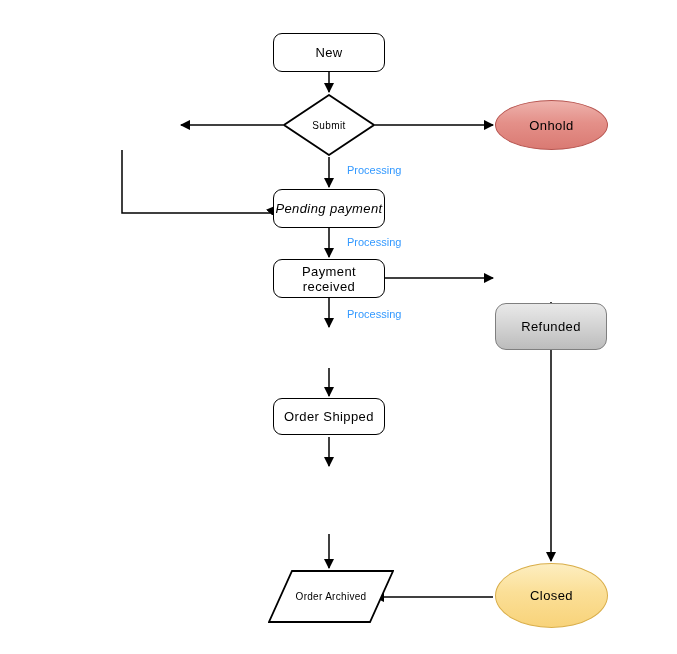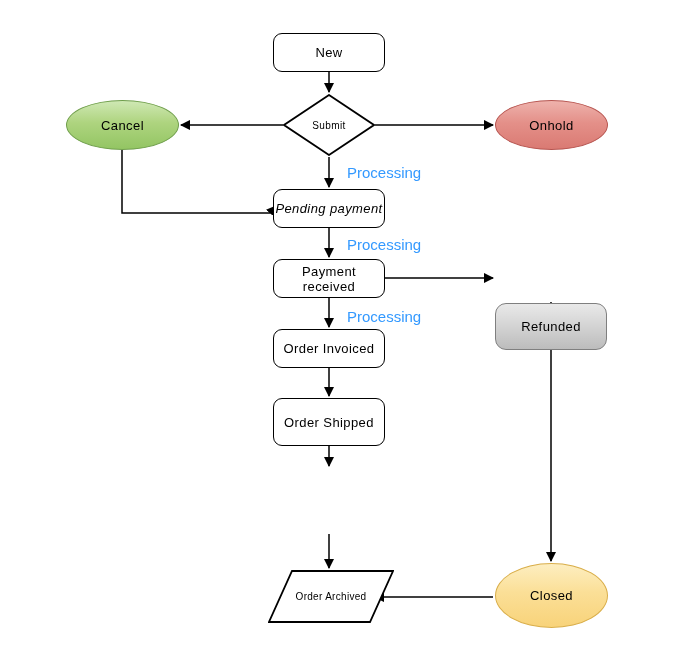--- a/index.html
+++ b/index.html
@@ -109,21 +109,21 @@
     width: 100%; height: 100%;
     display: flex;
     align-items: center;
     justify-content: center;
     font-size: 10px;
     color: #000;
     letter-spacing: 0.3px;
   }
   .edge-label {
     position: absolute;
-    font-size: 15px;
+    font-size: 11px;
     color: #3399ff;
     white-space: nowrap;
     z-index: 6;
   }
 </style>
 </head>
 <body>
 
 <div id="canvas">
 
@@ -167,45 +167,39 @@
     <span>New</span>
   </div>
 
   <div class="diamond-wrap" style="left:283px; top:94px; width:92px; height:62px;">
     <svg class="diamond-shape" viewBox="0 0 92 62" preserveAspectRatio="none" xmlns="http://www.w3.org/2000/svg">
       <polygon points="46,1 91,31 46,61 1,31" fill="#ffffff" stroke="#000000" stroke-width="1.8"></polygon>
     </svg>
     <div class="diamond-label">Submit</div>
   </div>
 
-  <div class="node ellipse ellipse-green" style="left:66px; top:100px; width:113px; height:50px;">
-    <span>Cancel</span>
-  </div>
 
   <div class="node ellipse ellipse-red" style="left:495px; top:100px; width:113px; height:50px;">
     <span>Onhold</span>
   </div>
 
   <div class="node proc" style="left:273px; top:189px; width:112px; height:39px;font-style:italic;">
     <span>Pending payment</span>
   </div>
 
   <div class="node proc" style="left:273px; top:259px; width:112px; height:39px;">
     <span>Payment received</span>
   </div>
 
   <div class="node proc-gray" style="left:495px; top:255px; width:112px; height:47px;">
     <span>Refunded</span>
   </div>
 
-  <div class="node proc" style="left:273px; top:329px; width:112px; height:39px;">
-    <span>Order Invoiced</span>
-  </div>
-
-  <div class="node proc" style="left:273px; top:398px; width:112px; height:48px;">
+
+  <div class="node proc" style="left:273px; top:398px; width:112px; height:37px;">
     <span>Order Shipped</span>
   </div>
 
 
   <div class="node ellipse ellipse-yellow" style="left:495px; top:563px; width:113px; height:65px;">
     <span>Closed</span>
   </div>
 
   <div class="para-wrap" style="left:268px; top:570px; width:126px; height:53px;">
     <svg class="para-shape" viewBox="0 0 126 53" preserveAspectRatio="none" xmlns="http://www.w3.org/2000/svg">

